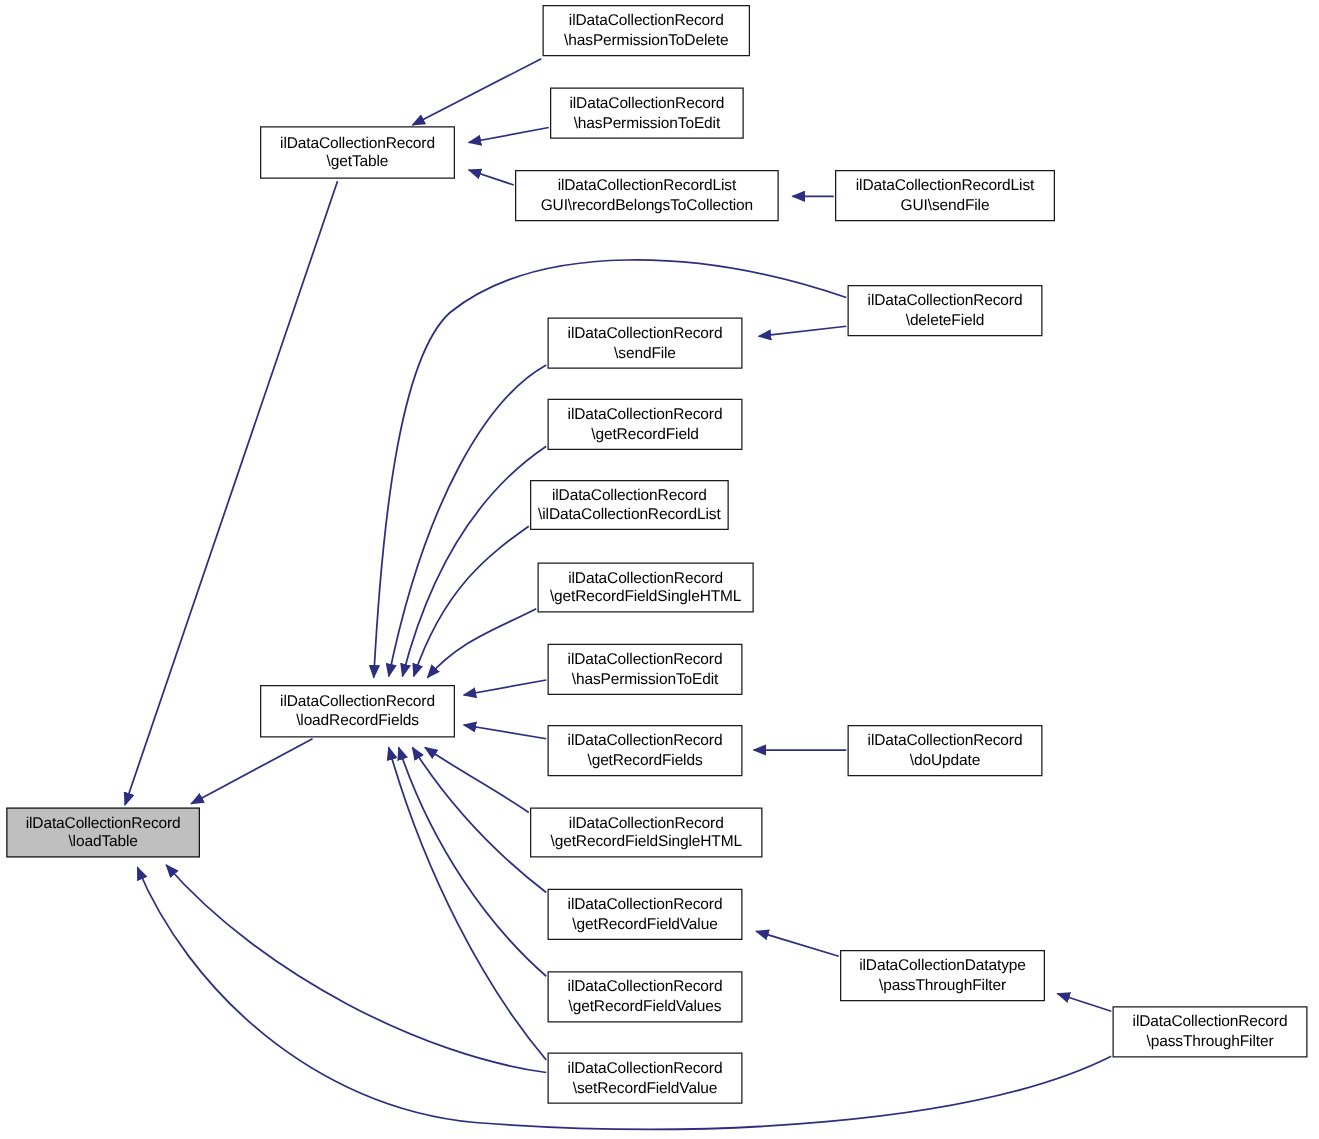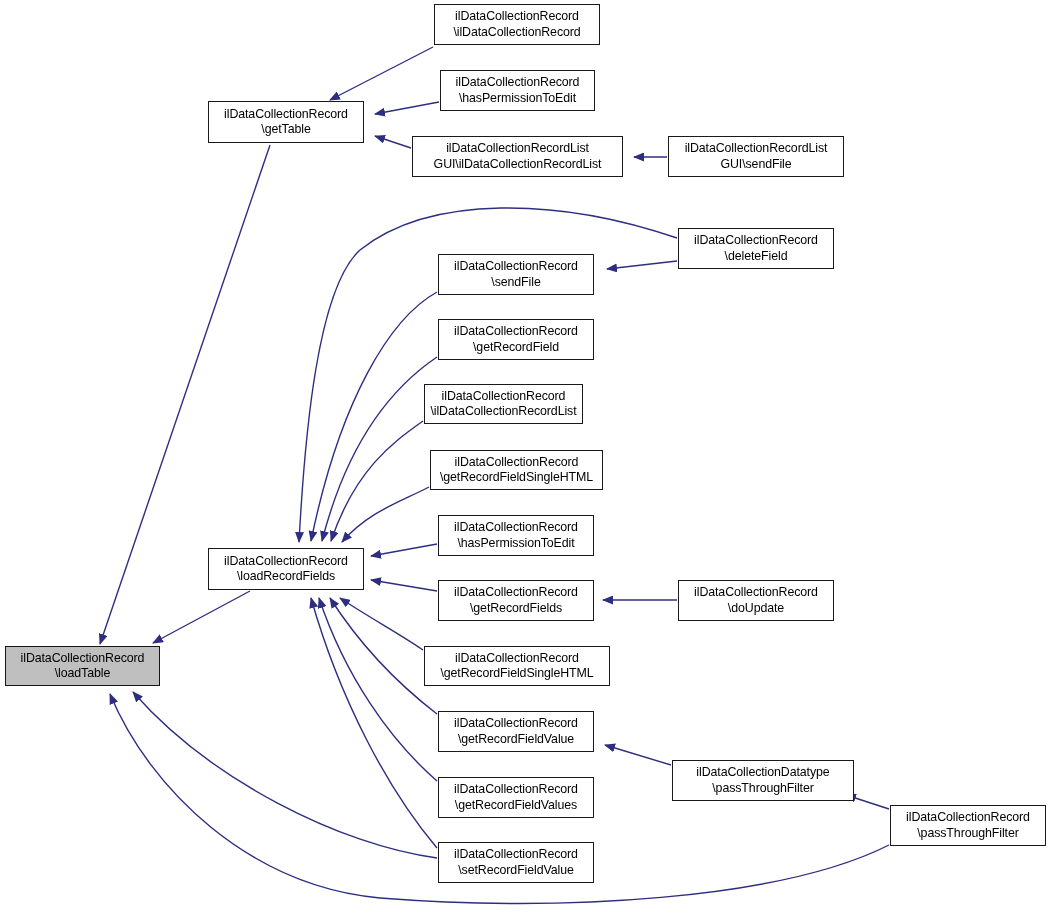--- a/index.html
+++ b/index.html
@@ -112,29 +112,29 @@
       <div class="node highlight" style="left: 5px; top: 646px; width: 155px; height: 40px;">
         <span class="ln">ilDataCollectionRecord</span>
         <span class="ln">\loadTable</span>
       </div>
       <div class="node" style="left: 208px; top: 101px; width: 156px; height: 42px;">
         <span class="ln">ilDataCollectionRecord</span>
         <span class="ln">\getTable</span>
       </div>
       <div class="node" style="left: 434px; top: 4px; width: 166px; height: 41px;">
         <span class="ln">ilDataCollectionRecord</span>
-        <span class="ln">\ilDataCollectionRecord</span>
+        <span class="ln">\hasPermissionToDelete</span>
       </div>
       <div class="node" style="left: 440px; top: 70px; width: 155px; height: 41px;">
         <span class="ln">ilDataCollectionRecord</span>
         <span class="ln">\hasPermissionToEdit</span>
       </div>
       <div class="node" style="left: 412px; top: 136px; width: 211px; height: 41px;">
         <span class="ln">ilDataCollectionRecordList</span>
-        <span class="ln">GUI\ilDataCollectionRecordList</span>
+        <span class="ln">GUI\recordBelongsToCollection</span>
       </div>
       <div class="node" style="left: 668px; top: 136px; width: 176px; height: 41px;">
         <span class="ln">ilDataCollectionRecordList</span>
         <span class="ln">GUI\sendFile</span>
       </div>
       <div class="node" style="left: 208px; top: 548px; width: 156px; height: 42px;">
         <span class="ln">ilDataCollectionRecord</span>
         <span class="ln">\loadRecordFields</span>
       </div>
       <div class="node" style="left: 678px; top: 228px; width: 156px; height: 41px;">
@@ -170,21 +170,21 @@
         <span class="ln">\doUpdate</span>
       </div>
       <div class="node" style="left: 424px; top: 646px; width: 186px; height: 40px;">
         <span class="ln">ilDataCollectionRecord</span>
         <span class="ln">\getRecordFieldSingleHTML</span>
       </div>
       <div class="node" style="left: 438px; top: 711px; width: 156px; height: 41px;">
         <span class="ln">ilDataCollectionRecord</span>
         <span class="ln">\getRecordFieldValue</span>
       </div>
-      <div class="node" style="left: 672px; top: 760px; width: 182px; height: 41px;">
+      <div class="node" style="left: 672px; top: 760px; width: 164px; height: 41px;">
         <span class="ln">ilDataCollectionDatatype</span>
         <span class="ln">\passThroughFilter</span>
       </div>
       <div class="node" style="left: 438px; top: 777px; width: 156px; height: 41px;">
         <span class="ln">ilDataCollectionRecord</span>
         <span class="ln">\getRecordFieldValues</span>
       </div>
       <div class="node" style="left: 438px; top: 842px; width: 156px; height: 41px;">
         <span class="ln">ilDataCollectionRecord</span>
         <span class="ln">\setRecordFieldValue</span>

